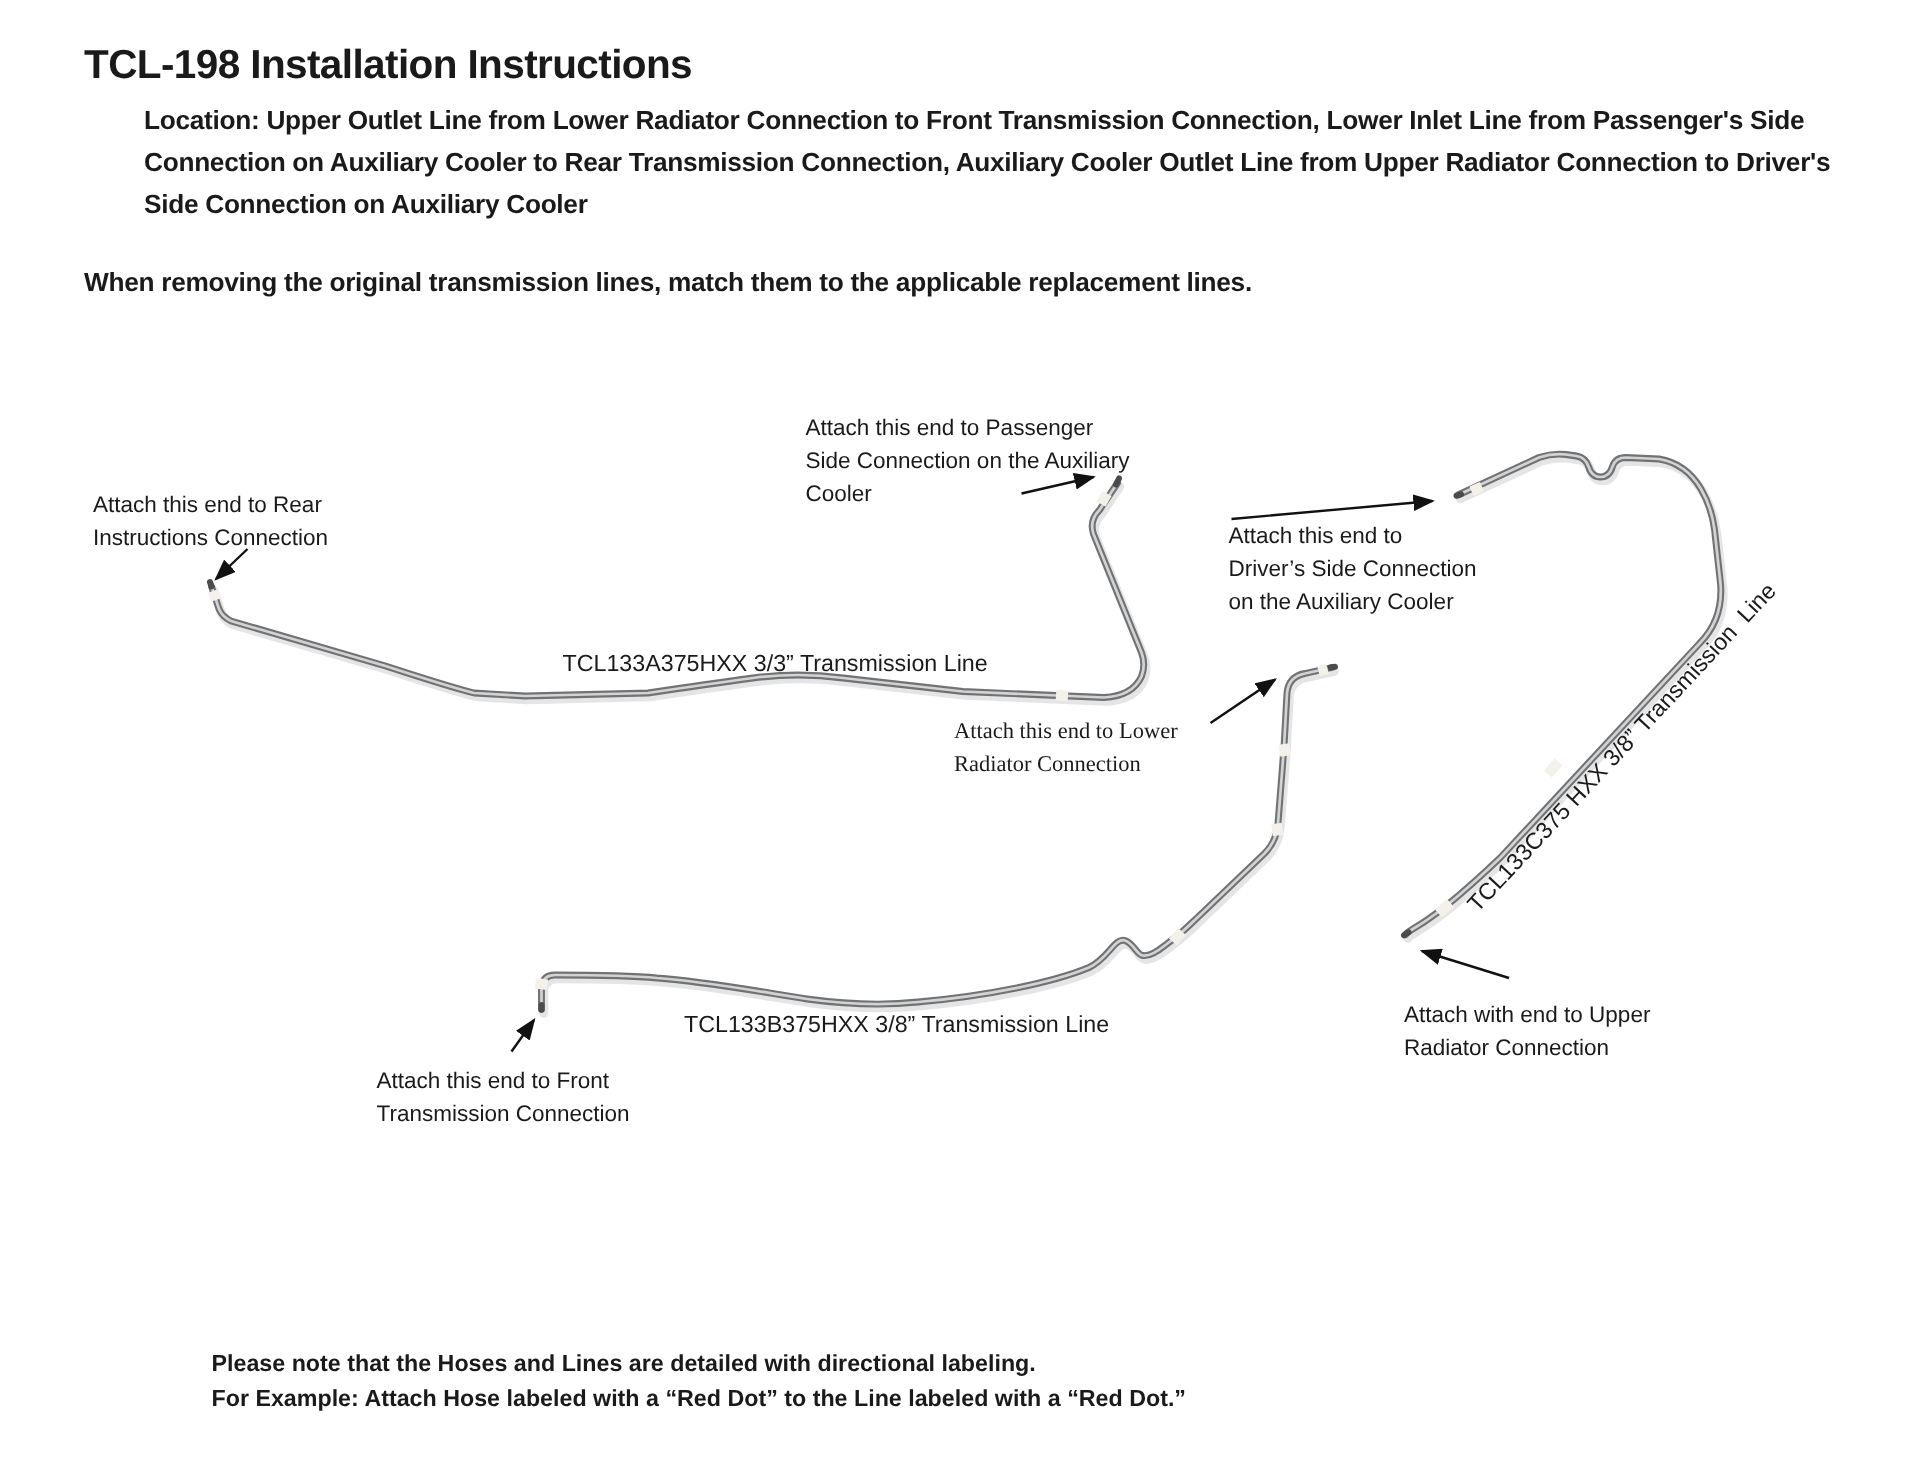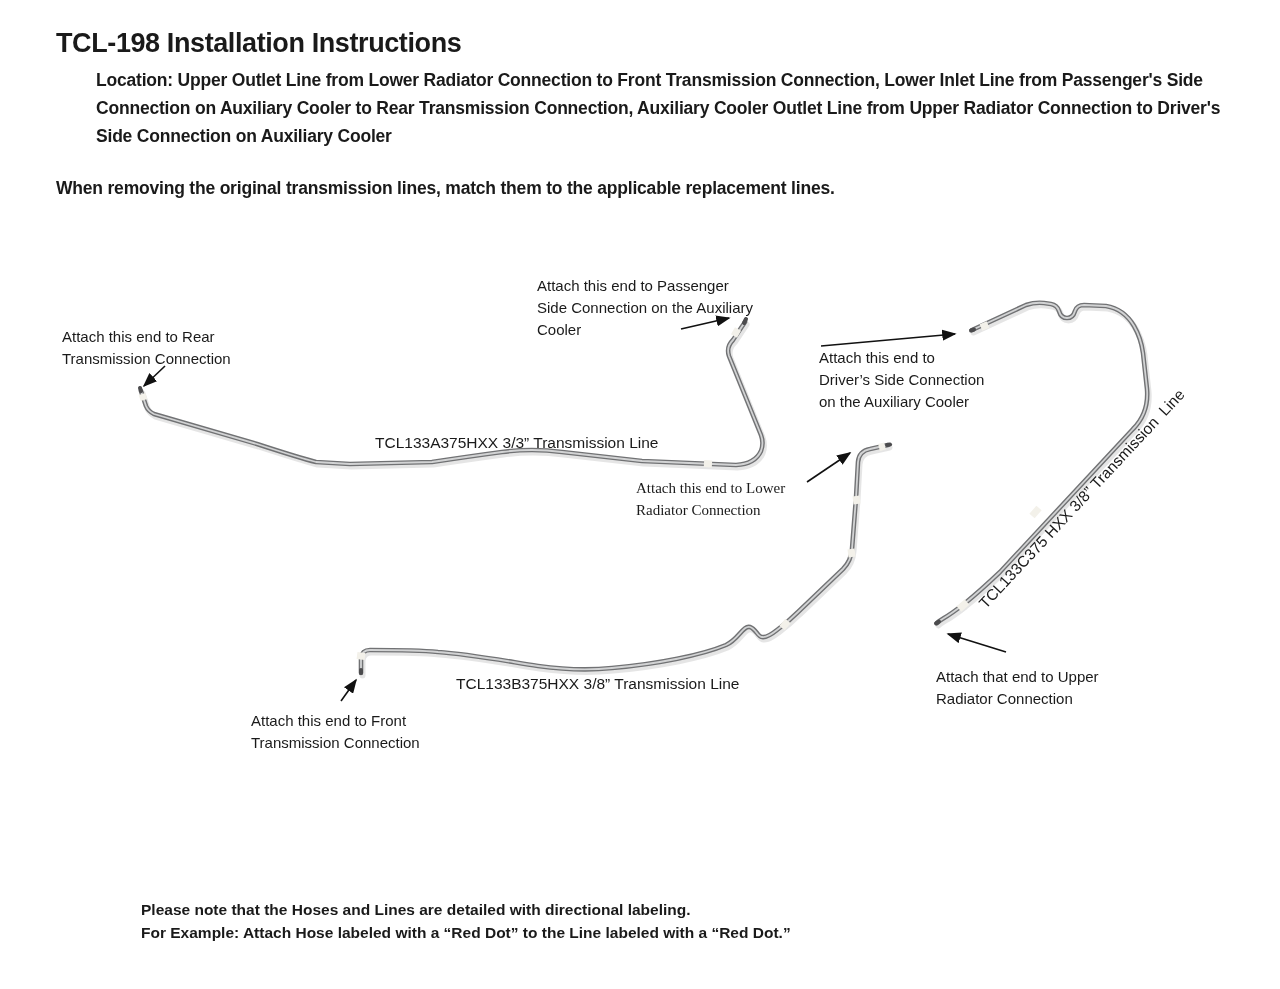--- a/index.html
+++ b/index.html
@@ -94,32 +94,32 @@
       <line class="arrow-line" marker-end="url(#ah)" x1="165" y1="366" x2="144" y2="386"></line>
       <line class="arrow-line" marker-end="url(#ah)" x1="681" y1="329" x2="729" y2="318"></line>
       <line class="arrow-line" marker-end="url(#ah)" x1="821" y1="346" x2="955" y2="334"></line>
       <line class="arrow-line" marker-end="url(#ah)" x1="807" y1="482" x2="850" y2="453"></line>
       <line class="arrow-line" marker-end="url(#ah)" x1="341" y1="701" x2="356" y2="680"></line>
       <line class="arrow-line" marker-end="url(#ah)" x1="1006" y1="652" x2="948" y2="634"></line>
     </g>
   </svg>
 
   <div class="abs ann ann-rear">Attach this end to Rear
-Transmission Connection</div>
+Instructions Connection</div>
   <div class="abs ann ann-pass">Attach this end to Passenger
 Side Connection on the Auxiliary
 Cooler</div>
   <div class="abs ann ann-driver">Attach this end to
 Driver’s Side Connection
 on the Auxiliary Cooler</div>
   <div class="abs ann ann-lower">Attach this end to Lower
 Radiator Connection</div>
   <div class="abs ann ann-front">Attach this end to Front
 Transmission Connection</div>
-  <div class="abs ann ann-upper">Attach that end to Upper
+  <div class="abs ann ann-upper">Attach with end to Upper
 Radiator Connection</div>
 
   <div class="abs tube-label label-a">TCL133A375HXX 3/3” Transmission Line</div>
   <div class="abs tube-label label-b">TCL133B375HXX 3/8” Transmission Line</div>
   <div class="abs tube-label label-c">TCL133C375 HXX 3/8” Transmission  Line</div>
 
   <div class="abs footer-note">Please note that the Hoses and Lines are detailed with directional labeling.
 For Example: Attach Hose labeled with a “Red Dot” to the Line labeled with a “Red Dot.”</div>
 
 </div>

